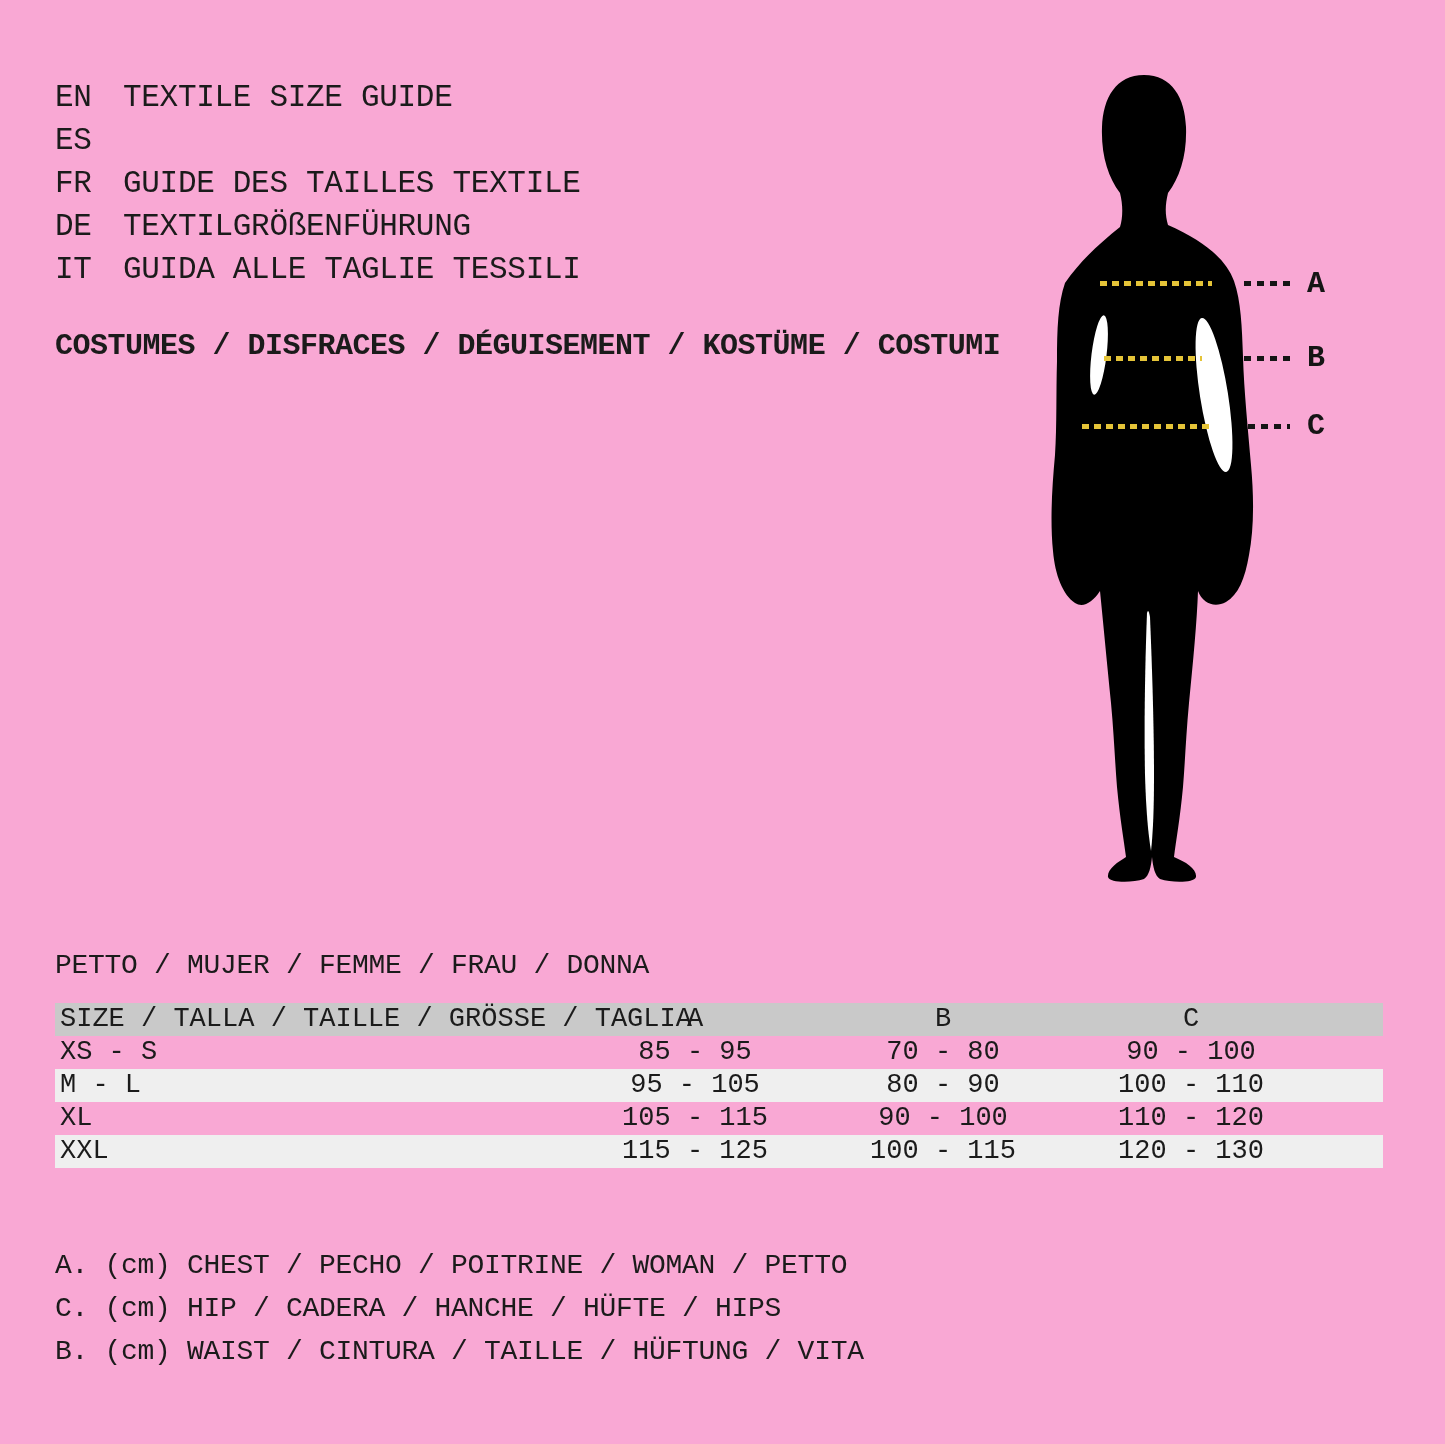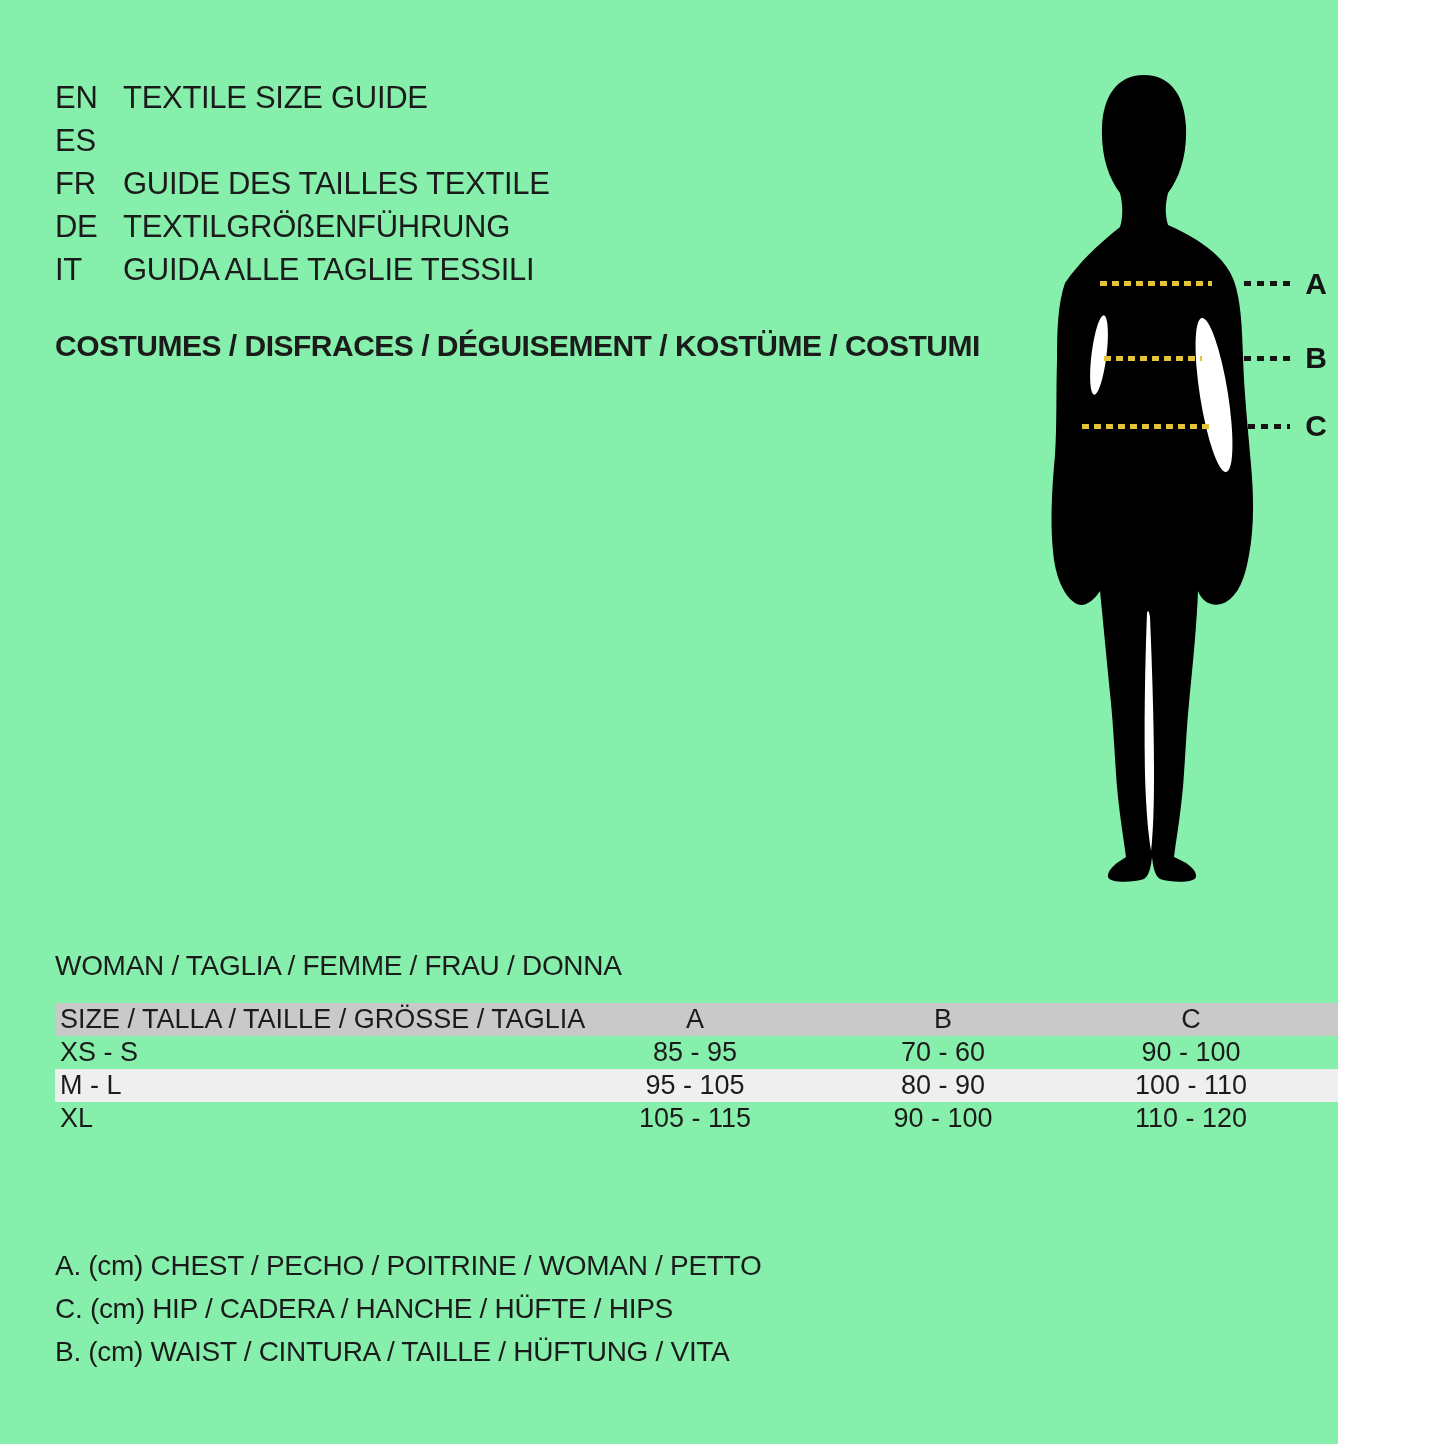--- a/index.html
+++ b/index.html
@@ -1,20 +1,20 @@
 <!DOCTYPE html>
 <html><head>
 <meta charset="utf-8">
 <style>
   html,body{margin:0;padding:0;background:#ffffff;}
   #canvas{
     position:relative;
-    width:1338px;height:1444px;
-    background:#86efac;
-    font-family:Liberation Sans, sans-serif;
+    width:1445px;height:1444px;
+    background:#f9a8d4;
+    font-family:Liberation Mono, monospace;
     color:#1b1b1b;
     overflow:hidden;
   }
   
   .lang-list{position:absolute;left:55px;top:76px;}
   .lang-row{display:grid;grid-template-columns:68px auto;line-height:43px;font-size:31px;font-weight:500;letter-spacing:-0.3px;white-space:nowrap;}
   
   .category-title{position:absolute;left:55px;top:329px;font-size:30px;font-weight:700;letter-spacing:-0.5px;white-space:nowrap;}
   
   .figure-wrap{position:absolute;left:1040px;top:65px;width:220px;height:830px;}
@@ -115,47 +115,53 @@
   <div class="measure-label" style="left:1301px;top:267px;">A</div>
 
   <div class="dash-yellow" style="left:1104px;top:356px;width:98px;"></div>
   <div class="dash-black" style="left:1244px;top:356px;width:46px;"></div>
   <div class="measure-label" style="left:1301px;top:341px;">B</div>
 
   <div class="dash-yellow" style="left:1082px;top:424px;width:131px;"></div>
   <div class="dash-black" style="left:1248px;top:424px;width:42px;"></div>
   <div class="measure-label" style="left:1301px;top:409px;">C</div>
 
-  <div class="gender-title">WOMAN / TAGLIA / FEMME / FRAU / DONNA</div>
+  <div class="gender-title">PETTO / MUJER / FEMME / FRAU / DONNA</div>
 
   <div class="size-table">
     <div class="t-row t-head">
       <div class="c-label">SIZE / TALLA / TAILLE / GRÖSSE / TAGLIA</div>
       <div class="c-val">A</div>
       <div class="c-val">B</div>
       <div class="c-val">C</div>
     </div>
     <div class="t-row">
       <div class="c-label">XS - S</div>
       <div class="c-val">85 - 95</div>
-      <div class="c-val">70 - 60</div>
+      <div class="c-val">70 - 80</div>
       <div class="c-val">90 - 100</div>
     </div>
     <div class="t-row t-alt">
       <div class="c-label">M - L</div>
       <div class="c-val">95 - 105</div>
       <div class="c-val">80 - 90</div>
       <div class="c-val">100 - 110</div>
     </div>
     <div class="t-row">
       <div class="c-label">XL</div>
       <div class="c-val">105 - 115</div>
       <div class="c-val">90 - 100</div>
       <div class="c-val">110 - 120</div>
     </div>
+    <div class="t-row t-alt">
+      <div class="c-label">XXL</div>
+      <div class="c-val">115 - 125</div>
+      <div class="c-val">100 - 115</div>
+      <div class="c-val">120 - 130</div>
+    </div>
   </div>
 
   <div class="legend">
     <div>A. (cm) CHEST / PECHO / POITRINE / WOMAN / PETTO</div>
     <div>C. (cm) HIP / CADERA / HANCHE / HÜFTE / HIPS</div>
     <div>B. (cm) WAIST / CINTURA / TAILLE / HÜFTUNG / VITA</div>
   </div>
 
 </div>
 

